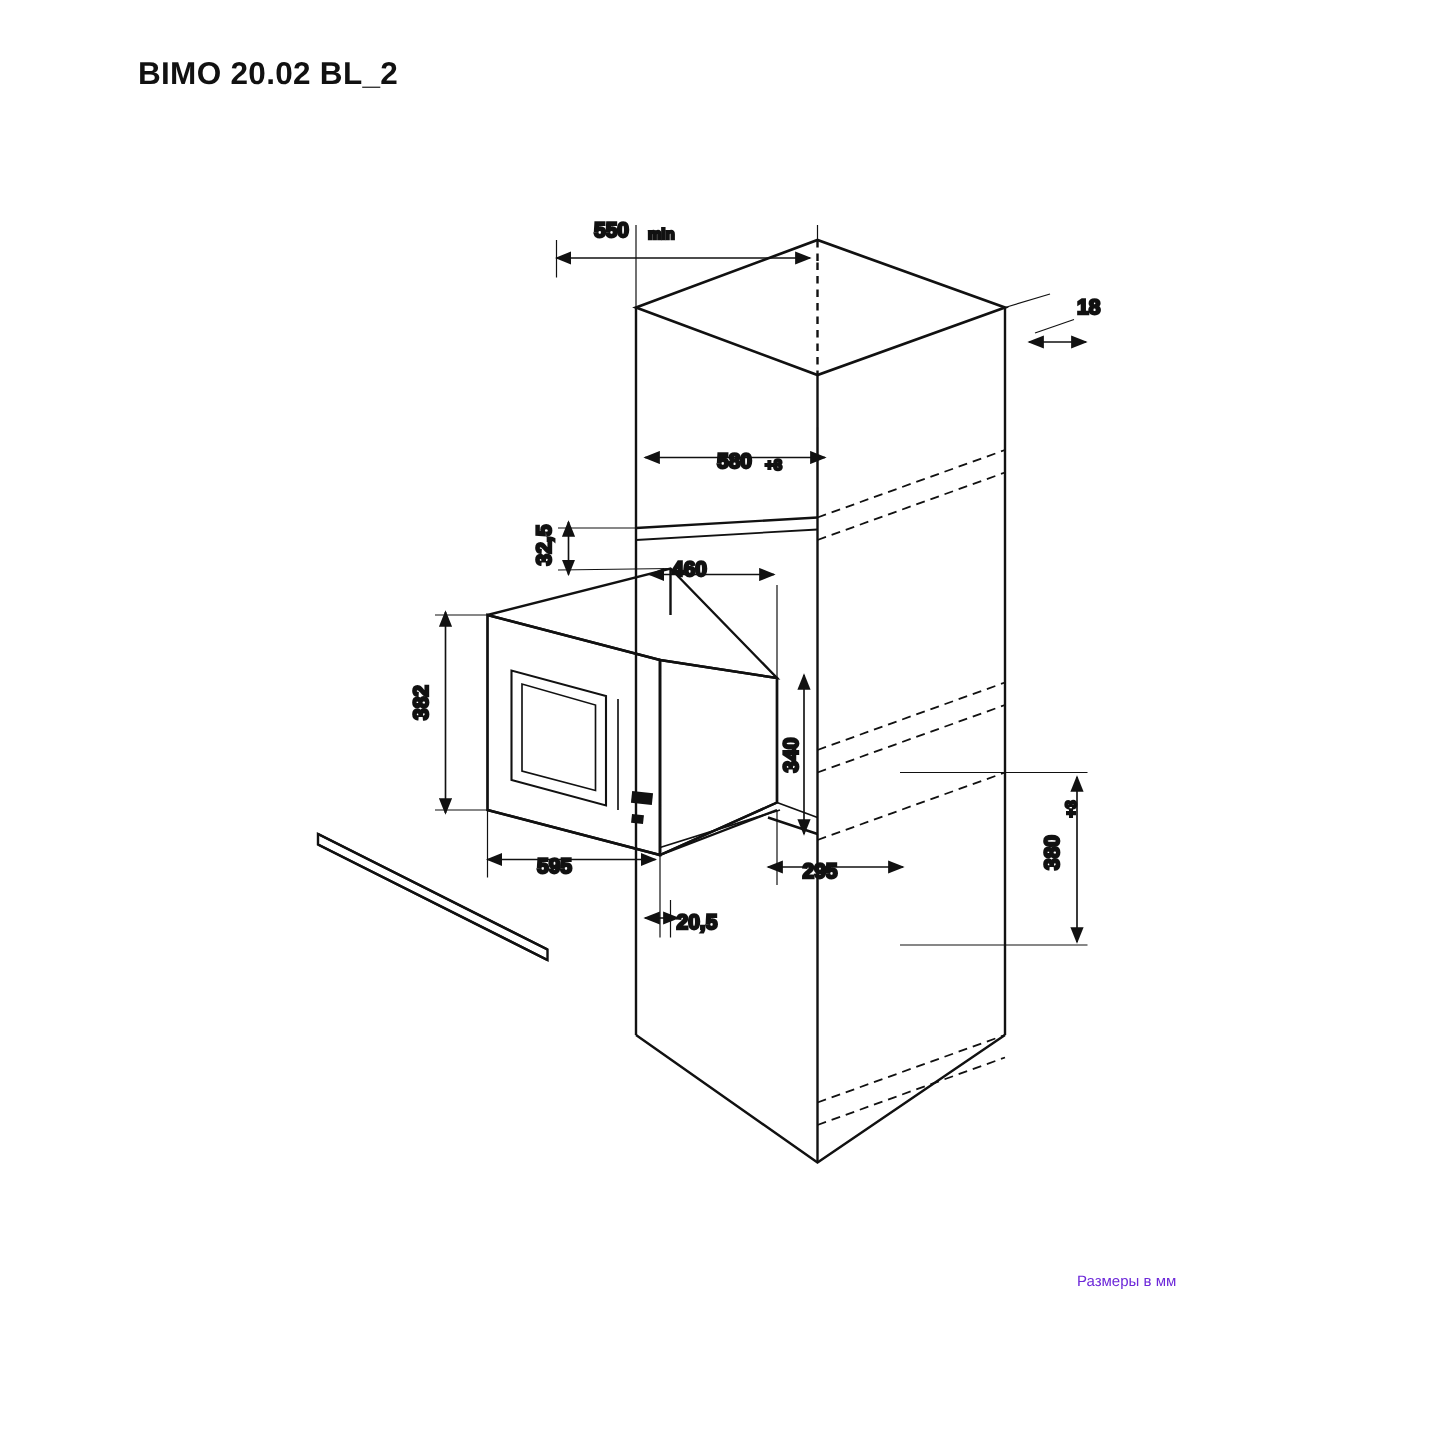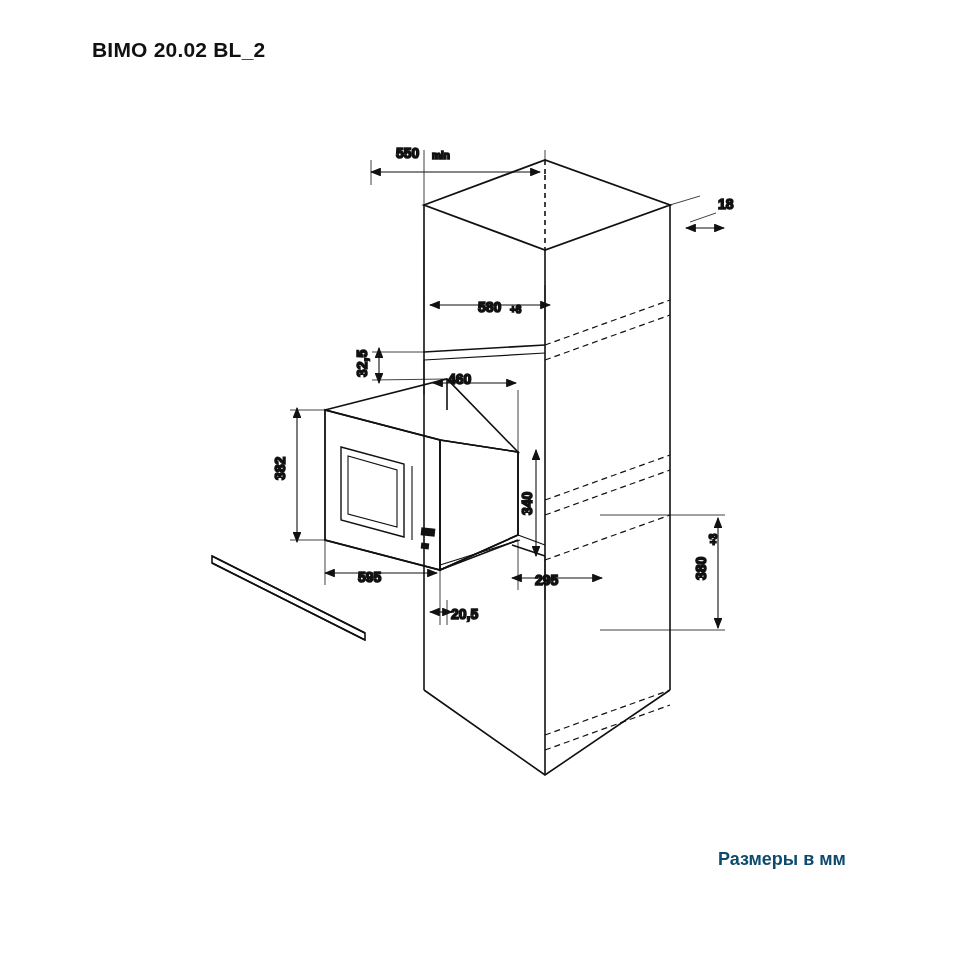--- a/index.html
+++ b/index.html
@@ -34,23 +34,23 @@
     position: absolute;
     left: 96px;
     top: 846px;
     font-size: 16px;
     color: #1a1a1a;
   }
   .caption-right {
     position: absolute;
     left: 718px;
     top: 849px;
-    font-size: 18px;
-    font-weight: bold;
-    color: #0c4a6e;
+    font-size: 10px;
+    font-weight: normal;
+    color: #6d28d9;
   }
   svg.drawing {
     position: absolute;
     left: 0;
     top: 0;
     width: 960px;
     height: 960px;
   }
   .dim-text {
     font-family: "Liberation Sans", sans-serif;

